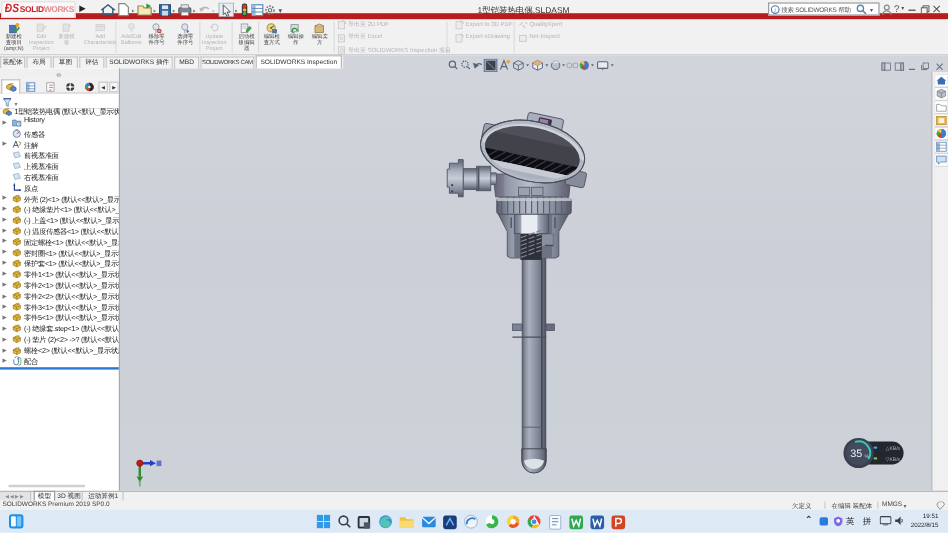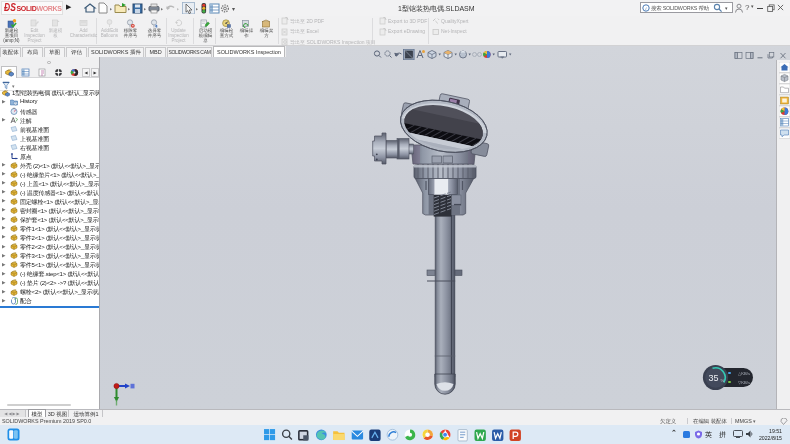--- a/index.html
+++ b/index.html
@@ -243,21 +243,21 @@
   <circle cx="13.5" cy="13.5" r="10.2" fill="#434a5c"></circle>
   <path d="M10.5 4.3 a9.7 9.7 0 0 1 11.3 14.2" fill="none" stroke="#35c8b4" stroke-width="1.6"></path>
   <text x="11.5" y="17" font-size="9" fill="#eceef2" text-anchor="middle" font-family="Liberation Sans">35</text>
   <text x="18.5" y="17.5" font-size="4.3" fill="#c0c4cc" font-family="Liberation Sans">%</text>
 </svg>
 <div class="abs" style="left:728px;top:371.5px;width:2.6px;height:2.6px;border-radius:50%;background:#4aa3e8;"></div>
 <div class="abs" style="left:728px;top:380.5px;width:2.6px;height:2.6px;border-radius:50%;background:#7ac943;"></div>
 <div class="tx" style="left:738px;top:370.5px;font-size:4.2px;color:#aeb3bd;">△KB/s</div>
 <div class="tx" style="left:738px;top:379.5px;font-size:4.2px;color:#aeb3bd;">▽KB/s</div>
 
-<div class="abs" id="titlebar" style="left:0;top:0;width:790px;height:17px;background:#f2f2f3;border-bottom:1px solid #b91c1c;">
+<div class="abs" id="titlebar" style="left:0;top:0;width:790px;height:17px;background:#f2f2f3;border-bottom:6px solid #b91c1c;">
 
   <div class="abs" style="left:1px;top:1px;width:62px;height:14px;background:#fafafa;border:1px solid #e0e0e0;"></div>
   <div class="tx" style="left:4px;top:2px;font-size:10px;font-style:italic;font-weight:bold;color:#cc2229;transform:scaleX(.85);transform-origin:left;">ÐS</div>
   <div class="tx" style="left:16.5px;top:4.5px;font-size:7px;font-weight:bold;color:#cc2229;letter-spacing:-.3px;">SOLID<span style="color:#e58a8d;">WORKS</span></div>
   <div class="tx" style="left:66px;top:3px;font-size:7px;color:#222;">▶</div>
 
   <svg class="abs" style="left:84px;top:2px;" width="145" height="12" viewBox="0 0 145 12">
 
     <path d="M6 2 L11 6 L10 6 L10 10 L2 10 L2 6 L1 6 Z" fill="none" stroke="#3c5a78" stroke-width="1.2"></path>
 

